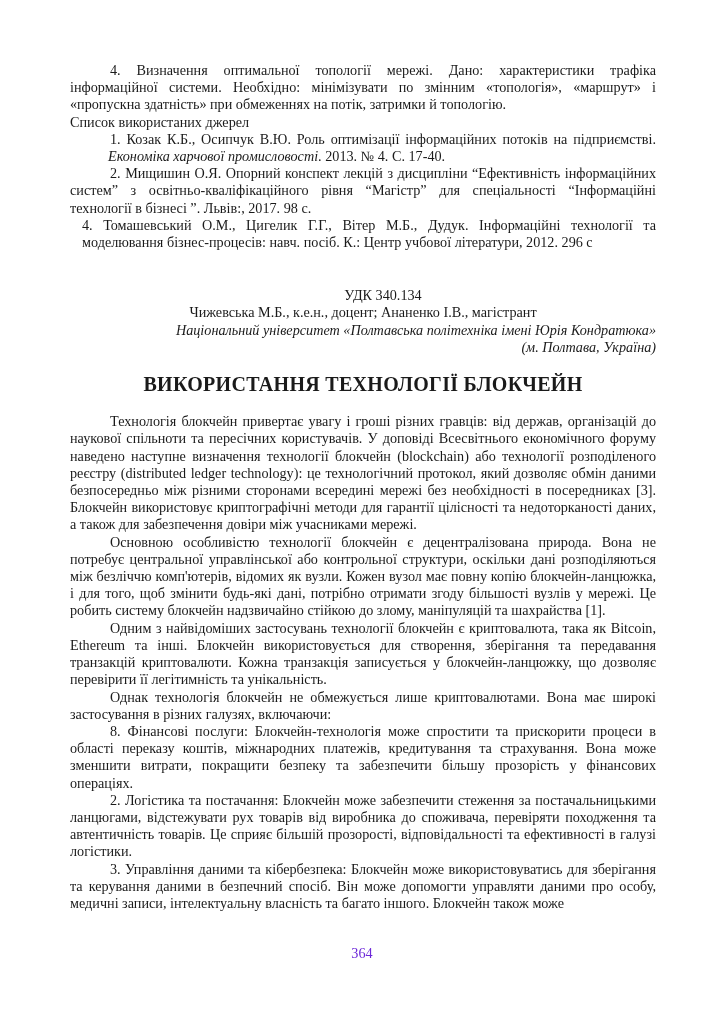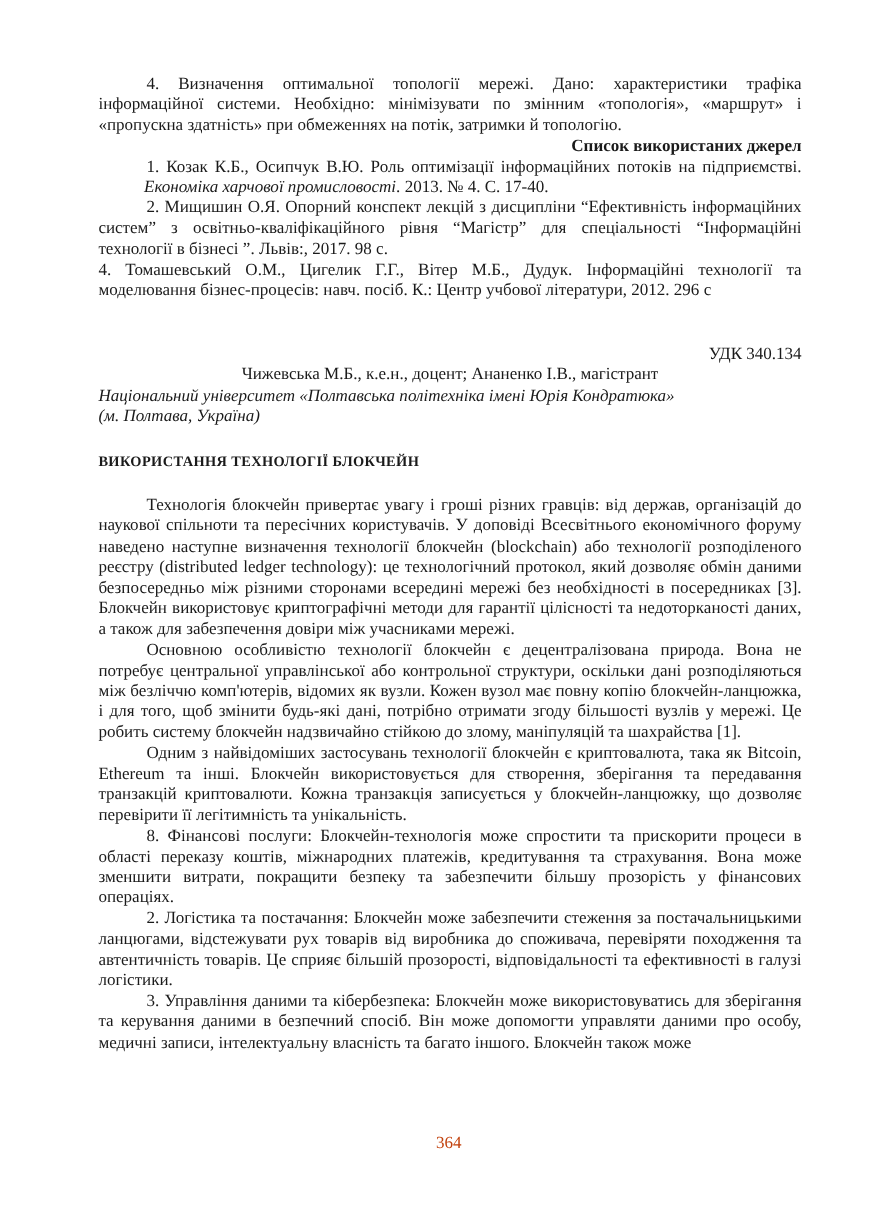--- a/index.html
+++ b/index.html
@@ -10,21 +10,21 @@
   body {
     width: 724px;
     height: 1024px;
     position: relative;
     font-family: "Liberation Serif", "DejaVu Serif", serif;
     color: #1a1a1a;
     overflow: hidden;
   }
   .page {
     position: absolute;
-    left: 12px; top: 0;
+    left: 0; top: 0;
     width: 677px;
     height: 1024px;
     background: #ffffff;
   }
   .content {
     position: absolute;
     left: 70px;
     top: 62px;
     width: 586px;
   }
@@ -35,63 +35,64 @@
     text-align: justify;
     text-justify: inter-word;
     -webkit-hyphens: none;
     hyphens: none;
   }
   .indent { text-indent: 40px; }
   .ital { font-style: italic; margin-left: 38px; }
   .last-line-left { text-align-last: left; }
 
   .heading-refs {
-    font-weight: bold;
-    text-align: right;
+    font-weight: normal;
+    text-align: left;
     text-indent: 0;
     font-size: 14.2px;
     line-height: 17.2px;
   }
 
   .gap-udk { height: 36px; }
   .udk {
     text-indent: 0;
     padding-left: 40px;
-    text-align: right;
+    text-align: center;
   }
   .byline {
     text-align: center;
     text-indent: 0;
   }
   .affil {
-    text-align: left;
+    text-align: right;
     text-indent: 0;
     font-style: italic;
   }
   .gap-title { height: 20px; }
   .article-title {
+    text-align: center;
     text-indent: 0;
     font-weight: bold;
-    font-size: 12px;
+    font-size: 20px;
     letter-spacing: 0.3px;
   }
   .gap-body { height: 20px; }
 
   .pagenum {
     position: absolute;
     left: 0;
     top: 945px;
     width: 724px;
     text-align: center;
     font-size: 14.2px;
     font-family: "Liberation Serif", "DejaVu Serif", serif;
-    color: #c2410c;
+    color: #6d28d9;
   }
   .refitem { text-indent: 40px; }
-  .refitem-flush { text-indent: 0; }
+  .refitem-flush { text-indent: 0; margin-left: 12px; }
 </style>
 </head>
 <body>
 
 <div class="page">
   <div class="content">
 
     <p class="indent last-line-left">4. Визначення оптимальної топології мережі. Дано: характеристики трафіка інформаційної системи. Необхідно: мінімізувати по змінним «топологія», «маршрут» і «пропускна здатність» при обмеженнях на потік, затримки й топологію.</p>
 
     <p class="heading-refs">Список використаних джерел</p>
@@ -118,20 +119,21 @@
     <p class="article-title">ВИКОРИСТАННЯ ТЕХНОЛОГІЇ БЛОКЧЕЙН</p>
 
     <div class="gap-body"></div>
 
     <p class="indent last-line-left">Технологія блокчейн привертає увагу і гроші різних гравців: від держав, організацій до наукової спільноти та пересічних користувачів. У доповіді Всесвітнього економічного форуму наведено наступне визначення технології блокчейн (blockchain) або технології розподіленого реєстру (distributed ledger technology): це технологічний протокол, який дозволяє обмін даними безпосередньо між різними сторонами всередині мережі без необхідності в посередниках [3]. Блокчейн використовує криптографічні методи для гарантії цілісності та недоторканості даних, а також для забезпечення довіри між учасниками мережі.</p>
 
     <p class="indent last-line-left">Основною особливістю технології блокчейн є децентралізована природа. Вона не потребує центральної управлінської або контрольної структури, оскільки дані розподіляються між безліччю комп'ютерів, відомих як вузли. Кожен вузол має повну копію блокчейн-ланцюжка, і для того, щоб змінити будь-які дані, потрібно отримати згоду більшості вузлів у мережі. Це робить систему блокчейн надзвичайно стійкою до злому, маніпуляцій та шахрайства [1].</p>
 
     <p class="indent last-line-left">Одним з найвідоміших застосувань технології блокчейн є криптовалюта, така як Bitcoin, Ethereum та інші. Блокчейн використовується для створення, зберігання та передавання транзакцій криптовалюти. Кожна транзакція записується у блокчейн-ланцюжку, що дозволяє перевірити її легітимність та унікальність.</p>
 
+    <p class="indent last-line-left">Однак технологія блокчейн не обмежується лише криптовалютами. Вона має широкі застосування в різних галузях, включаючи:</p>
 
     <p class="indent last-line-left">8. Фінансові послуги: Блокчейн-технологія може спростити та прискорити процеси в області переказу коштів, міжнародних платежів, кредитування та страхування. Вона може зменшити витрати, покращити безпеку та забезпечити більшу прозорість у фінансових операціях.</p>
 
     <p class="indent last-line-left">2. Логістика та постачання: Блокчейн може забезпечити стеження за постачальницькими ланцюгами, відстежувати рух товарів від виробника до споживача, перевіряти походження та автентичність товарів. Це сприяє більшій прозорості, відповідальності та ефективності в галузі логістики.</p>
 
     <p class="indent last-line-left">3. Управління даними та кібербезпека: Блокчейн може використовуватись для зберігання та керування даними в безпечний спосіб. Він може допомогти управляти даними про особу, медичні записи, інтелектуальну власність та багато іншого. Блокчейн також може</p>
 
   </div>
 
   <div class="pagenum">364</div>

